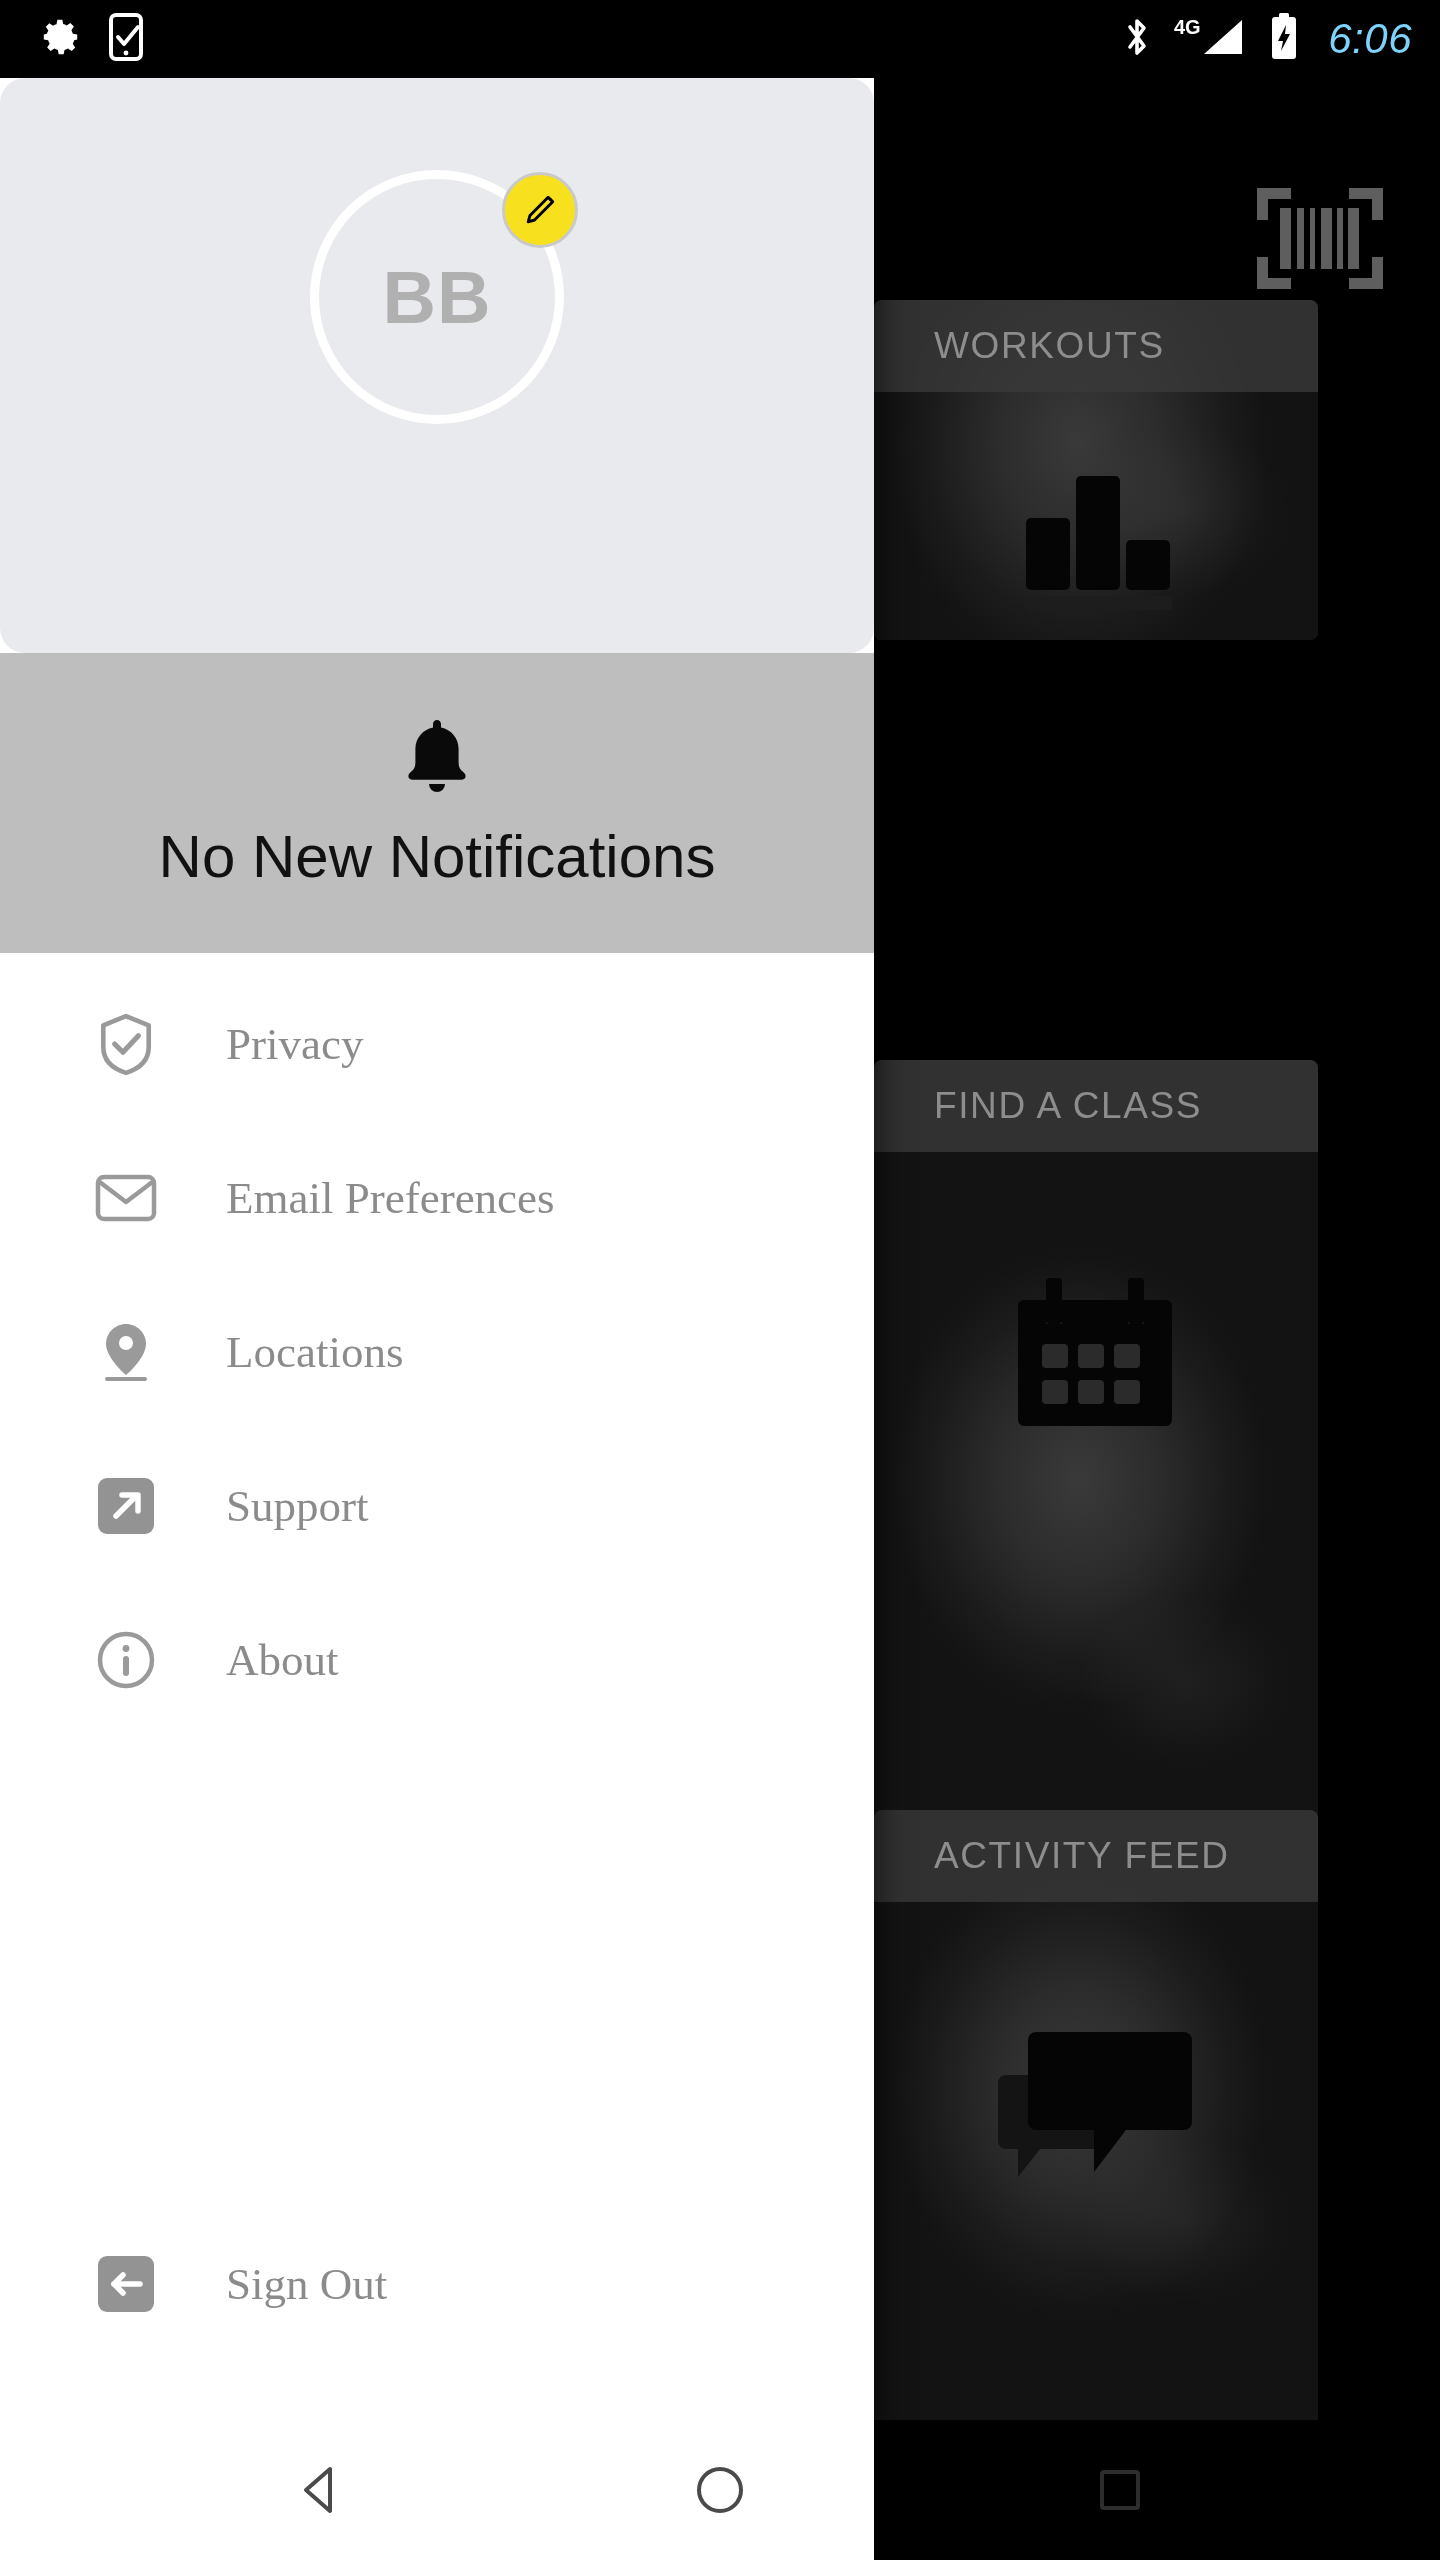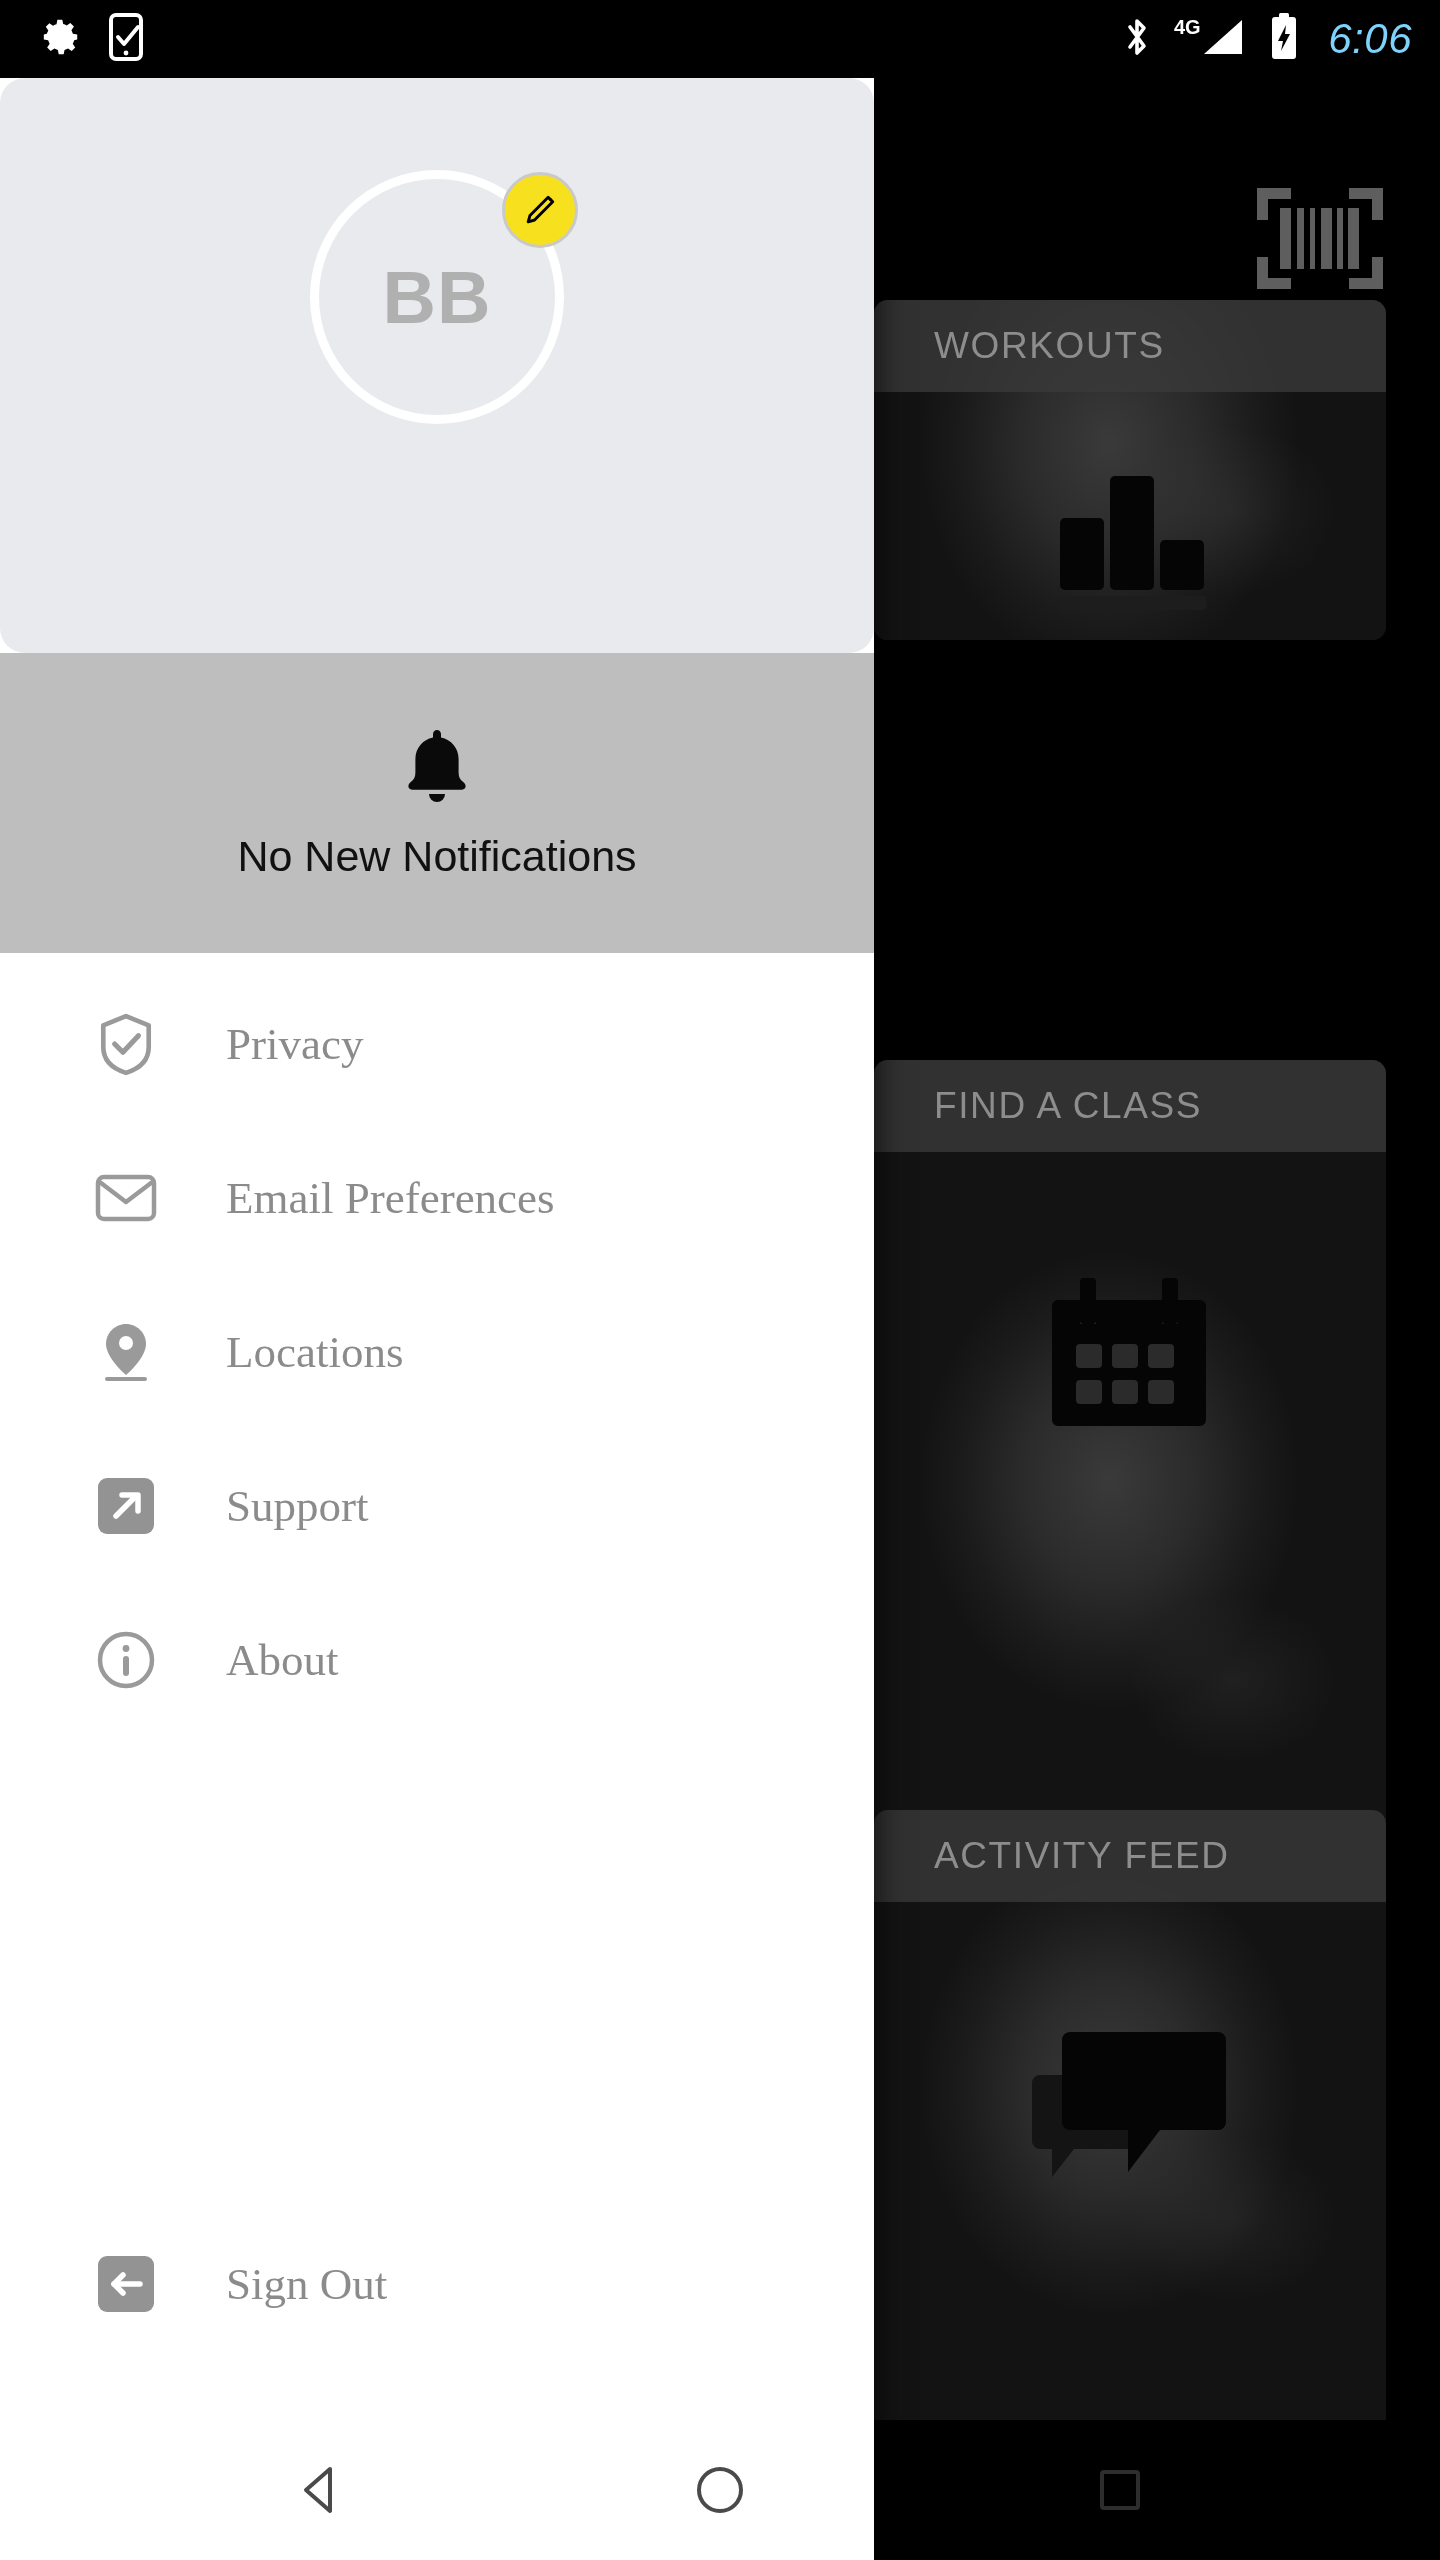--- a/index.html
+++ b/index.html
@@ -11,22 +11,22 @@
   }
   #screen { position: relative; width: 1440px; height: 2560px; background: #000; overflow: hidden; }
 
   
   #app-background { position: absolute; inset: 0; background: #000; }
 
   .bg-header { position: absolute; top: 78px; left: 0; width: 1440px; height: 200px; background: #000; }
   .barcode-icon { position: absolute; right: 55px; top: 108px; width: 130px; height: 105px; }
 
   .card {
-    position: absolute; left: 874px; width: 512px;
-    border-radius: 14px; overflow: hidden;
+    position: absolute; left: 874px; width: 444px;
+    border-radius: 8px; overflow: hidden;
     background: #151515;
   }
   .card-photo {
     position: absolute; inset: 0;
     background:
       radial-gradient(ellipse 190px 230px at 46% 42%, #3a3a3a 0%, #2b2b2b 45%, #1b1b1b 78%, #131313 100%),
       radial-gradient(ellipse 300px 360px at 30% 88%, #2e2e2e 0%, #1a1a1a 60%, #121212 100%),
       linear-gradient(160deg, #1d1d1d 0%, #131313 50%, #0e0e0e 100%);
   }
   .card-photo::after {
@@ -86,21 +86,21 @@
   }
   .greeting {
     margin-top: 42px; font-size: 52px; color: #a8a8a8; font-weight: 400;
   }
 
   #notification-banner {
     height: 300px; background: #bebebe;
     display: flex; flex-direction: column; align-items: center; justify-content: center;
   }
   .bell-wrap { margin-bottom: 22px; }
-  .notification-text { font-size: 43px; color: #111; font-weight: 400; }
+  .notification-text { font-size: 60px; color: #111; font-weight: 400; }
 
   #menu-list { background: #fff; padding-top: 14px; font-family: Liberation Serif, serif; }
   .menu-item {
     display: flex; align-items: center; height: 154px; padding-left: 94px;
   }
   .menu-icon {
     width: 64px; height: 64px; flex: 0 0 64px;
     display: flex; align-items: center; justify-content: center;
   }
   .menu-label {

